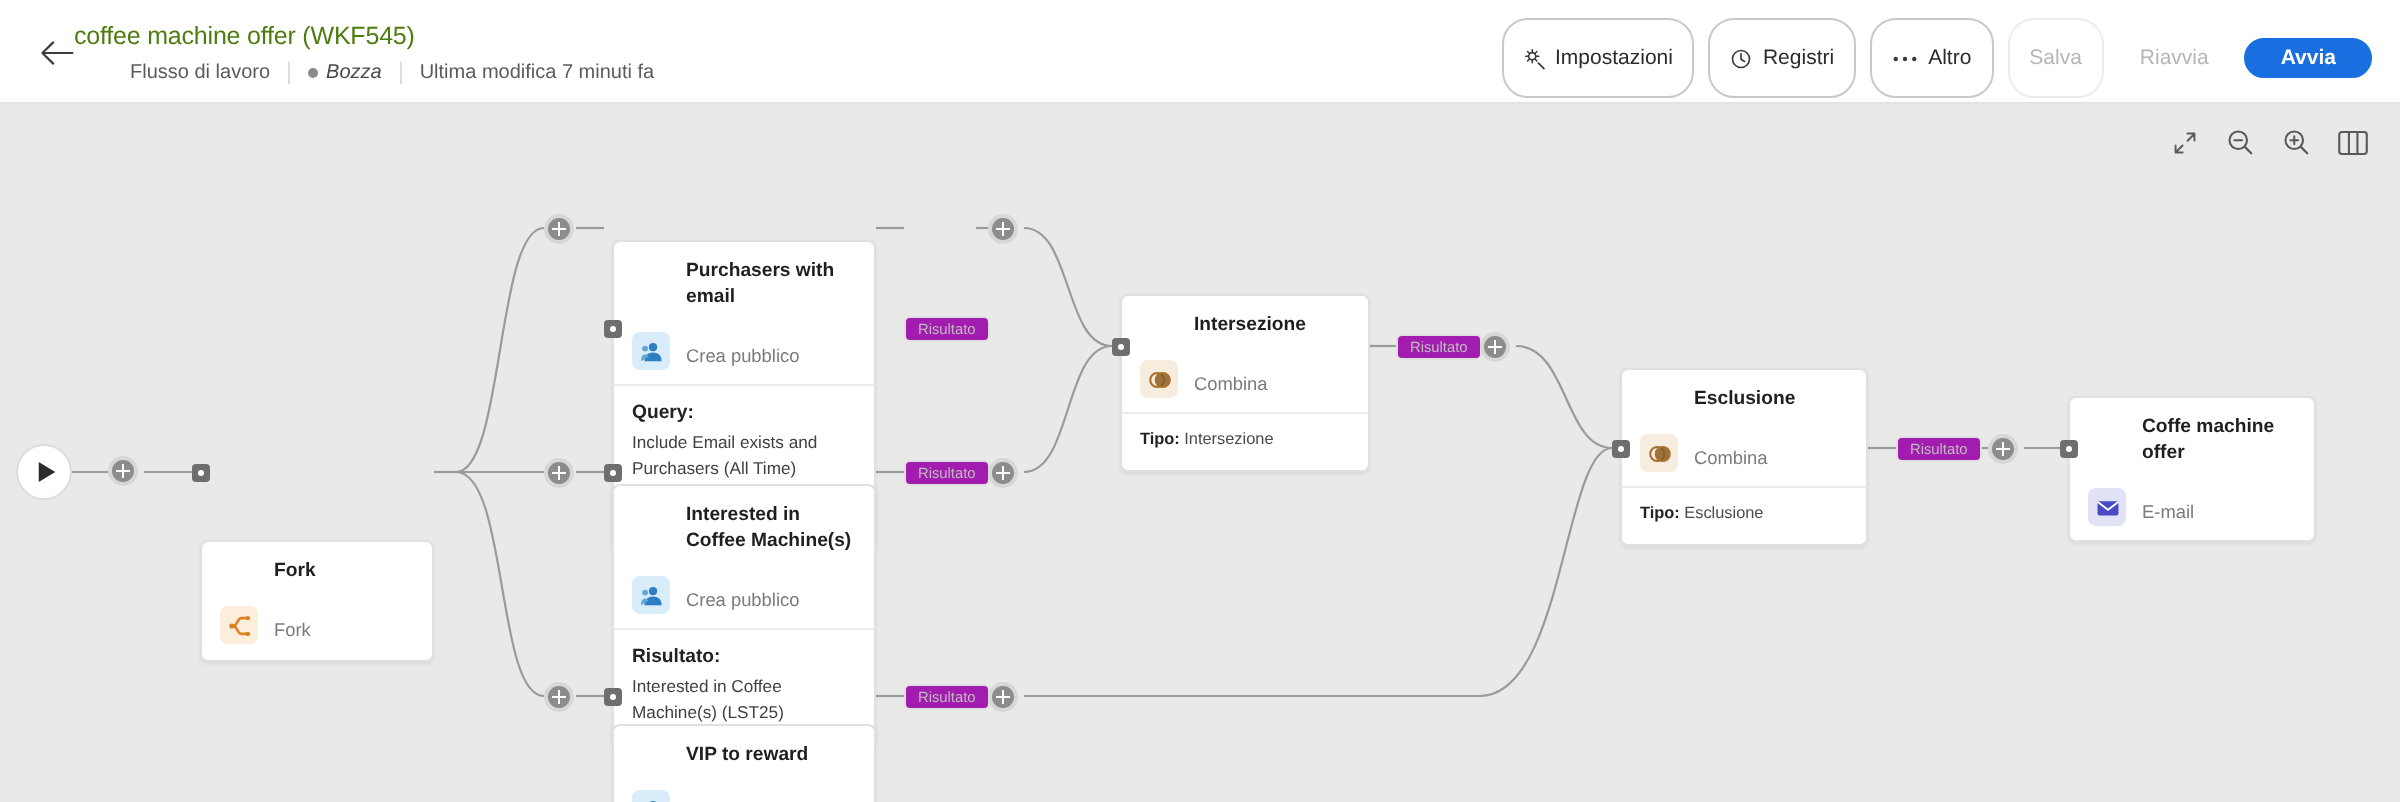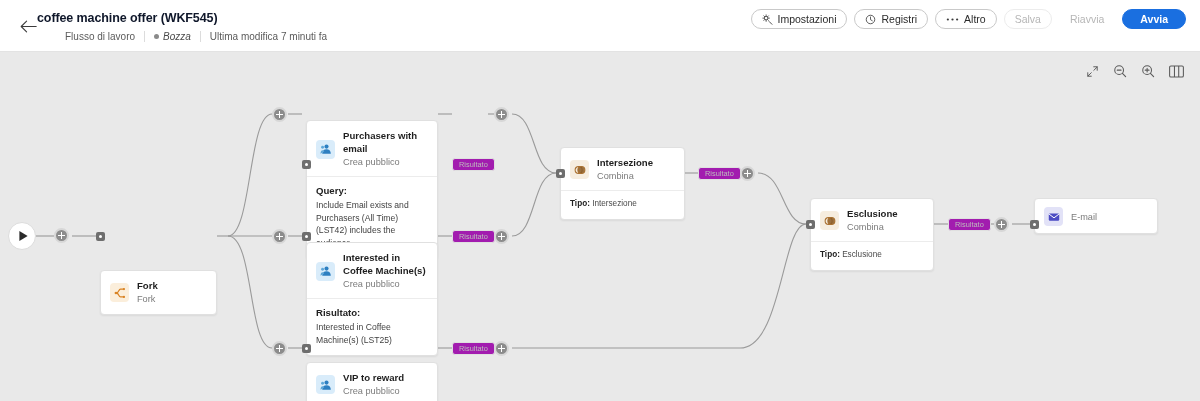--- a/index.html
+++ b/index.html
@@ -21,21 +21,21 @@
   }
   .back-btn {
     position: absolute; left: 18px; top: 16px;
     width: 20px; height: 20px;
     display: flex; align-items: center; justify-content: center;
     color: #3c3c3c; cursor: pointer;
   }
   .back-btn svg { display: block; }
   .title-block { position: absolute; left: 37px; top: 10px; }
   .page-title {
-    font-size: 12.5px; font-weight: bold; color: #0f172a;
+    font-size: 12.5px; font-weight: normal; color: #4d7c0f;
     letter-spacing: -0.1px; line-height: 16px;
   }
   .meta-row {
     display: flex; align-items: center; gap: 9px;
     margin-top: 5px; font-size: 10px; color: #5b5b5b; padding-left: 28px;
   }
   .meta-sep { width: 1px; height: 11px; background: #dcdcdc; }
   .status-chip { display: flex; align-items: center; gap: 4px; }
   .status-dot {
     width: 5px; height: 5px; border-radius: 50%;
@@ -43,21 +43,21 @@
   }
   .status-text { font-style: italic; color: #4a4a4a; }
   .meta-text { color: #5b5b5b; }
 
   .toolbar {
     position: absolute; right: 14px; top: 9px;
     display: flex; align-items: center; gap: 7px;
   }
   .tb-btn {
     display: flex; align-items: center; gap: 5px;
-    height: 20px; padding: 0 10px;
+    height: 40px; padding: 0 10px;
     border: 1px solid #c9c9c9; border-radius: 13px;
     background: #ffffff; color: #2b2b2b;
     font-size: 10.5px; cursor: pointer; white-space: nowrap;
   }
   .tb-btn svg { display: block; }
   .tb-ghost {
     border-color: transparent; background: transparent;
     color: #b6b6b6; cursor: default;
   }
   .tb-ghost.outlined { border-color: #ececec; }
@@ -82,35 +82,35 @@
   .canvas-ctrls .ctrl { cursor: pointer; display: flex; }
   .canvas-ctrls svg { display: block; }
 
   
   .node {
     position: absolute; background: #ffffff;
     border: 1px solid #e0e0e0; border-radius: 4px;
     box-shadow: 0 1px 2px rgba(0,0,0,0.07);
     z-index: 6;
   }
-  .node-head { display: flex; gap: 8px; padding: 8px 10px 7px 9px; align-items: center; }
+  .node-head { display: flex; gap: 8px; padding: 8px 10px 7px 9px; align-items: flex-end; }
   .node-icon {
     width: 19px; height: 19px; border-radius: 4px;
     flex: 0 0 19px; display: flex; align-items: center; justify-content: center;
   }
   .ic-audience { background: #d9ecfa; }
   .ic-combine  { background: #f6eddf; }
   .ic-email    { background: #e2e2f7; }
   .ic-fork     { background: #fbeedb; }
   .node-icon svg { display: block; }
   .node-titles { padding-top: 0px; min-width: 0; }
   .node-title {
     font-size: 9.6px; font-weight: bold; color: #1f1f1f; line-height: 13px;
   }
-  .node-sub { font-size: 9.2px; color: #7b7b7b; line-height: 13px; margin-top: 1px; }
+  .node-sub { font-size: 9.2px; color: #7b7b7b; line-height: 13px; margin-top: 17px; }
   .node-body {
     border-top: 1px solid #ececec;
     padding: 7px 9px 9px 9px;
   }
   .body-label { font-size: 9.6px; font-weight: bold; color: #222222; line-height: 13px; }
   .body-text { font-size: 8.6px; color: #3f3f3f; line-height: 12.5px; margin-top: 2px; }
   .body-inline { font-size: 8.2px; color: #4a4a4a; line-height: 12px; }
   .body-inline b { color: #222222; font-weight: bold; }
   .node.simple .node-head { padding-bottom: 8px; }
 
@@ -417,21 +417,21 @@
         <div class="body-inline">
           <b>Tipo:</b>
           <span>Intersezione</span>
         </div>
       </div>
     </div>
     <div class="in-tab" style="left:556px; top:117px;"></div>
     <div class="edge-pill" style="left:698px; top:115px;">Risultato</div>
     <div class="plus-node" style="left:740px; top:114px;"></div>
 
-    <div class="node" style="left:810px; top:146px; width:124px;">
+    <div class="node" style="left:810px; top:132px; width:124px;">
       <div class="node-head">
         <div class="node-icon ic-combine">
           <svg width="12" height="12" viewBox="0 0 14 14">
             <circle cx="5.4" cy="7" r="4.1" fill="none" stroke="#a9702f" stroke-width="1.2"></circle>
             <circle cx="8.6" cy="7" r="4.1" fill="#8a5a26" fill-opacity="0.85" stroke="#a9702f" stroke-width="1.2"></circle>
           </svg>
         </div>
         <div class="node-titles">
           <div class="node-title">Esclusione</div>
           <div class="node-sub">Combina</div>
@@ -450,20 +450,21 @@
 
     <div class="node" style="left:1034px; top:146px; width:124px;">
       <div class="node-head">
         <div class="node-icon ic-email">
           <svg width="12" height="12" viewBox="0 0 14 14">
             <rect x="0.9" y="3" width="12.2" height="8.4" rx="1.4" fill="#4a4ac4"></rect>
             <path d="M1.6 3.9 L7 8 L12.4 3.9" fill="none" stroke="#ffffff" stroke-width="1.15" stroke-linecap="round" stroke-linejoin="round"></path>
           </svg>
         </div>
         <div class="node-titles">
+          <div class="node-title">Coffe machine offer</div>
           <div class="node-sub">E-mail</div>
         </div>
       </div>
     </div>
     <div class="in-tab" style="left:1030px; top:168px;"></div>
 
   </div>
 </div>
 
 </body></html>

